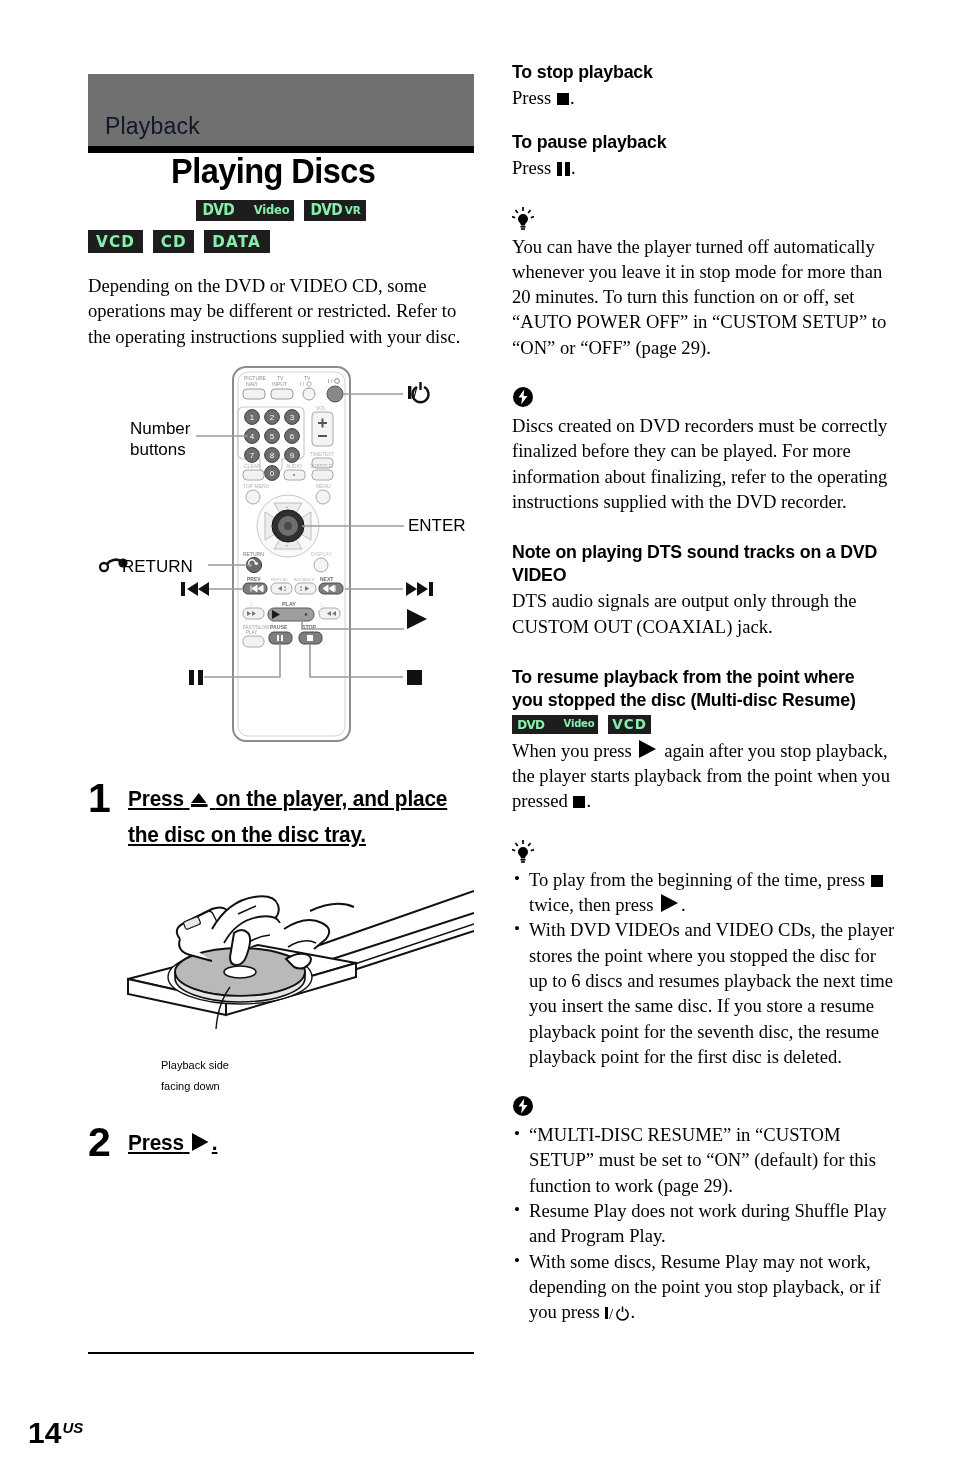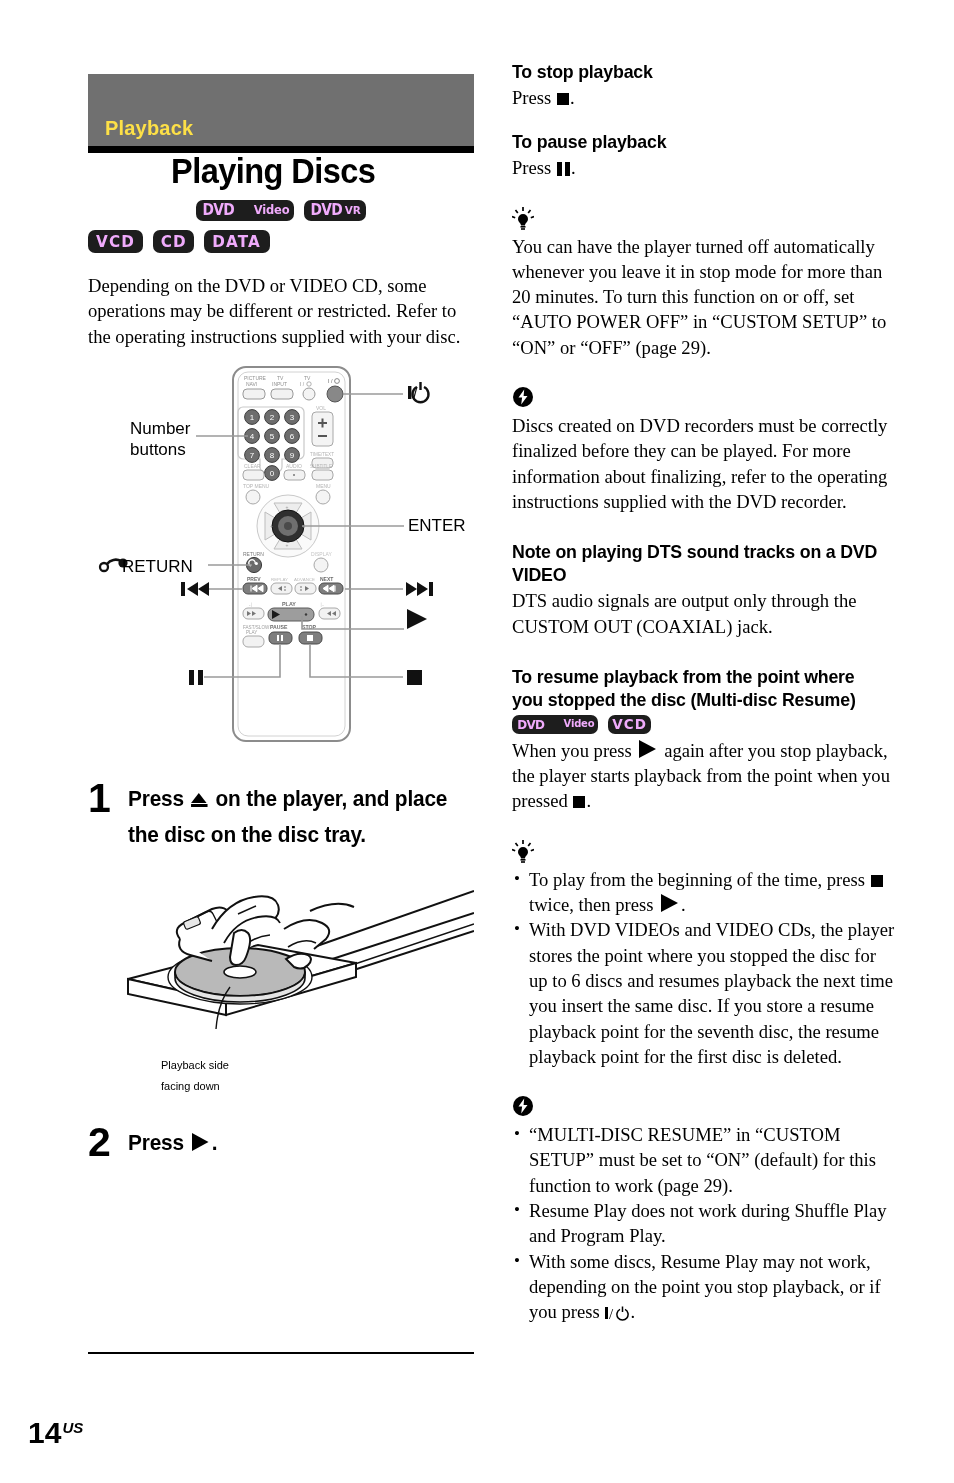--- a/index.html
+++ b/index.html
@@ -38,24 +38,24 @@
   .section-bar {
     width: 386px;
     height: 72px;
     background: #707070;
     position: relative;
   }
   .section-bar-label {
     position: absolute;
     left: 17px;
     bottom: 6px;
-    color: #fde047;
+    color: #0f172a;
     font-family: "Liberation Sans", sans-serif;
-    font-weight: bold;
-    font-size: 20px;
+    font-weight: normal;
+    font-size: 23px;
     letter-spacing: .2px;
   }
   .section-bar-rule {
     width: 386px;
     height: 7px;
     background: #000;
   }
 
   
   .title-row {
@@ -80,28 +80,27 @@
     display: flex;
     gap: 10px;
     align-items: center;
   }
   .badge-row.second { margin-top: 9px; }
   .badge {
     display: inline-flex;
     align-items: center;
     justify-content: center;
     background: #1d1d1d;
-    color: #f0abfc;
+    color: #86efac;
     font-family: "DejaVu Sans", sans-serif;
     font-weight: bold;
     height: 21px;
     padding: 0 5px;
     line-height: 1;
     white-space: nowrap;
-    border-radius: 7px;
   }
   .badge .b-main {
     font-size: 15px;
     letter-spacing: -0.7px;
     transform: scaleX(.92);
   }
   .badge .b-sub {
     font-size: 11.5px;
     letter-spacing: -0.2px;
     padding-left: 18px;
@@ -247,20 +246,21 @@
     font-family: "Liberation Sans", sans-serif;
     font-weight: bold;
     font-size: 41px;
     line-height: 38px;
     width: 40px;
     flex: 0 0 40px;
   }
   .step-body {
     flex: 1;
     padding-top: 2px;
+    text-decoration: underline;
   }
   .step-title {
     font-family: "Liberation Sans", sans-serif;
     font-weight: bold;
     font-size: 21.5px;
     line-height: 36px;
     letter-spacing: -0.2px;
     transform: scaleX(.97);
     transform-origin: left top;
   }

